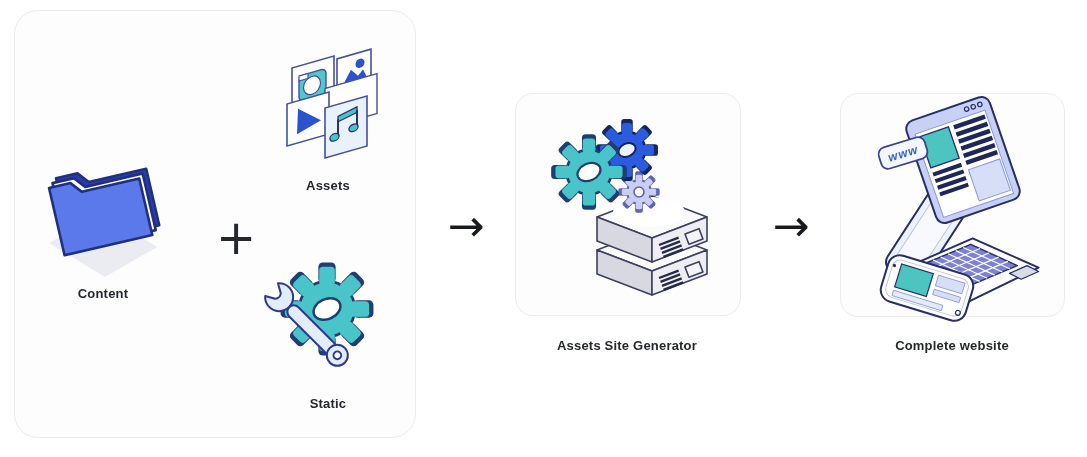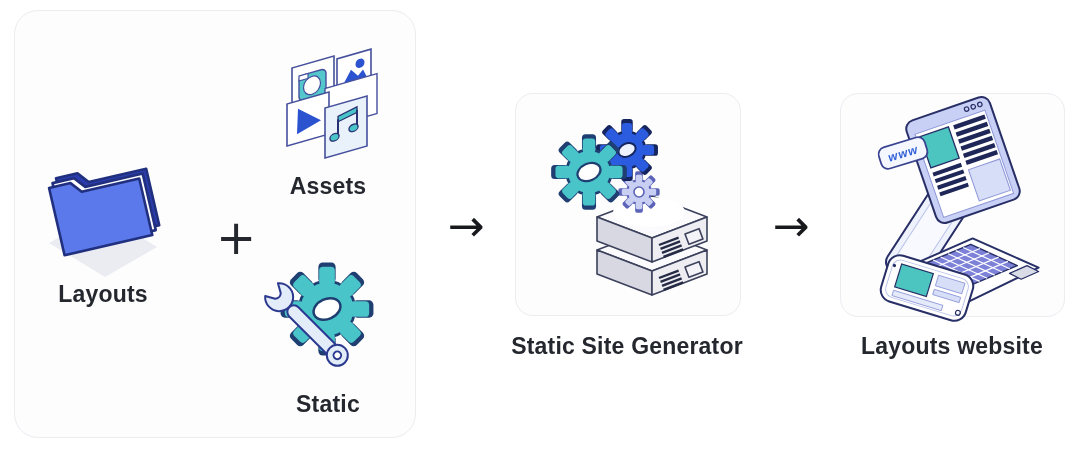--- a/index.html
+++ b/index.html
@@ -10,21 +10,21 @@
   }
   .stage { position:absolute; inset:0; }
   .card {
     position:absolute; background:#fdfdfe; border:1px solid #ececf1;
   }
   .card-inputs   { left:14px;  top:10px; width:402px; height:428px; border-radius:24px; }
   .card-generator{ left:515px; top:93px; width:226px; height:223px; border-radius:18px; }
   .card-website  { left:840px; top:93px; width:225px; height:224px; border-radius:18px; }
   .icon { position:absolute; overflow:visible; }
   .label {
-    position:absolute; font-weight:700; font-size:23px; color:#24272d;
+    position:absolute; font-weight:700; font-size:13px; color:#24272d;
     text-align:center; letter-spacing:.2px; line-height:24px;
   }
   .plus {
     position:absolute; left:177px; top:186px; width:88px; height:80px;
     display:flex; align-items:center; justify-content:center;
     font-size:48px; font-weight:400; color:#24272d;
     font-family:"DejaVu Sans", sans-serif;
   }
   .arrow {
     position:absolute; top:197px; width:50px; height:56px;
@@ -63,21 +63,21 @@
   <div class="card card-inputs">
 
     <svg class="icon" style="left:26px; top:136px;" width="122" height="136" viewBox="0 0 122 136">
       <polygon points="8,96 62,66 116,100 64,130" fill="#ebecf1"></polygon>
       <g transform="rotate(-13 60 66)" stroke="#20307e" stroke-width="2.6" stroke-linejoin="round">
         <path d="M15,30 h22 l9,11 h59 v58 h-90 z" transform="translate(9,-8)" fill="#2b3cae"></path>
         <path d="M15,30 h22 l9,11 h59 v58 h-90 z" transform="translate(4.5,-4)" fill="#ffffff"></path>
         <path d="M15,30 h22 l9,11 h59 v58 h-90 z" fill="#5b79ea"></path>
       </g>
     </svg>
-    <div class="label" style="left:18px; top:271px; width:140px;">Layouts</div>
+    <div class="label" style="left:18px; top:271px; width:140px;">Content</div>
 
     <div class="plus">+</div>
 
     <svg class="icon" style="left:264px; top:28px;" width="100" height="124" viewBox="0 0 100 124">
 
       <g transform="translate(75,34) skewY(-16)">
         <rect x="-17" y="-19" width="34" height="38" fill="#ffffff" stroke="#454f9c" stroke-width="1.6"></rect>
         <circle cx="6" cy="-8" r="4.5" fill="#2b52cf"></circle>
         <polygon points="-13,12 -3,-4 4,4 9,-1 15,12" fill="#2b52cf"></polygon>
       </g>
@@ -173,21 +173,21 @@
         <ellipse cx="78" cy="40" rx="9" ry="6.5" fill="#eef2ff" stroke="#14255f" stroke-width="2" transform="rotate(-24 78 40)"></ellipse>
       </g>
 
       <g>
         <use href="#gear8" fill="#1f3e71" transform="translate(40,62) scale(0.88)"></use>
         <use href="#gear8" fill="#49c5c9" transform="translate(40,62) scale(0.78)"></use>
         <ellipse cx="40" cy="62" rx="12" ry="8.5" fill="#ffffff" stroke="#1f3e71" stroke-width="2.2" transform="rotate(-24 40 62)"></ellipse>
       </g>
     </svg>
   </div>
-  <div class="label" style="left:495px; top:334px; width:264px;">Static Site Generator</div>
+  <div class="label" style="left:495px; top:334px; width:264px;">Assets Site Generator</div>
 
   <div class="arrow arrow-2">→</div>
 
   <div class="card card-website">
     <svg class="icon" style="left:20px; top:4px;" width="182" height="214" viewBox="0 0 182 214">
 
       <g transform="translate(78,118) rotate(33)">
         <rect x="-21" y="-72" width="42" height="144" rx="10" fill="#eef2fd" stroke="#272f66" stroke-width="2"></rect>
         <rect x="-14" y="-64" width="28" height="128" rx="6" fill="#f7f9ff" stroke="#b9c2e8" stroke-width="1"></rect>
       </g>
@@ -241,15 +241,15 @@
         <rect x="-43" y="-21" width="86" height="42" rx="9" fill="none" stroke="#b9c2e8" stroke-width="1"></rect>
         <rect x="-34" y="-17" width="36" height="26" fill="#4cc4bf" stroke="#272f66" stroke-width="1.3"></rect>
         <rect x="8" y="-17" width="30" height="12" fill="#d7def8" stroke="#8d97d8" stroke-width="0.9"></rect>
         <rect x="8" y="-1" width="30" height="6" fill="#d7def8" stroke="#8d97d8" stroke-width="0.9"></rect>
         <rect x="-34" y="13" width="56" height="6" fill="#e5eafb" stroke="#8d97d8" stroke-width="0.9"></rect>
         <circle cx="40" cy="16" r="2.6" fill="none" stroke="#272f66" stroke-width="1.3"></circle>
         <circle cx="-41" cy="-13" r="1.8" fill="#272f66"></circle>
       </g>
     </svg>
   </div>
-  <div class="label" style="left:820px; top:334px; width:264px;">Layouts website</div>
+  <div class="label" style="left:820px; top:334px; width:264px;">Complete website</div>
 
 </div>
 
 </body></html>

